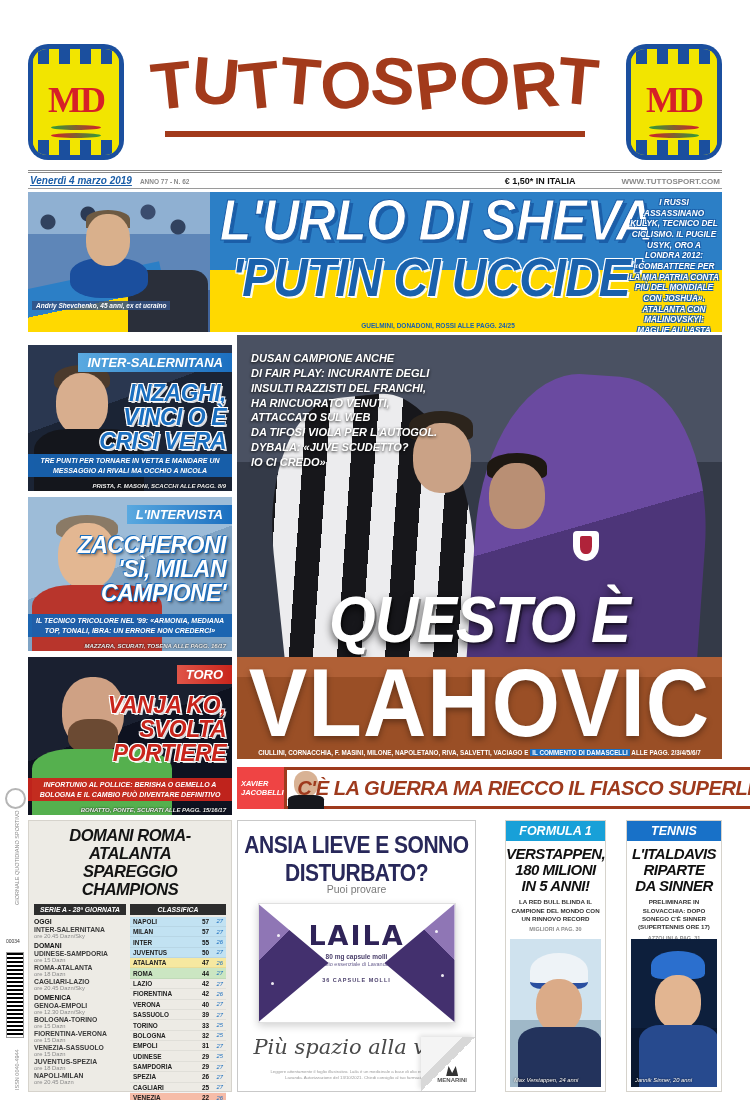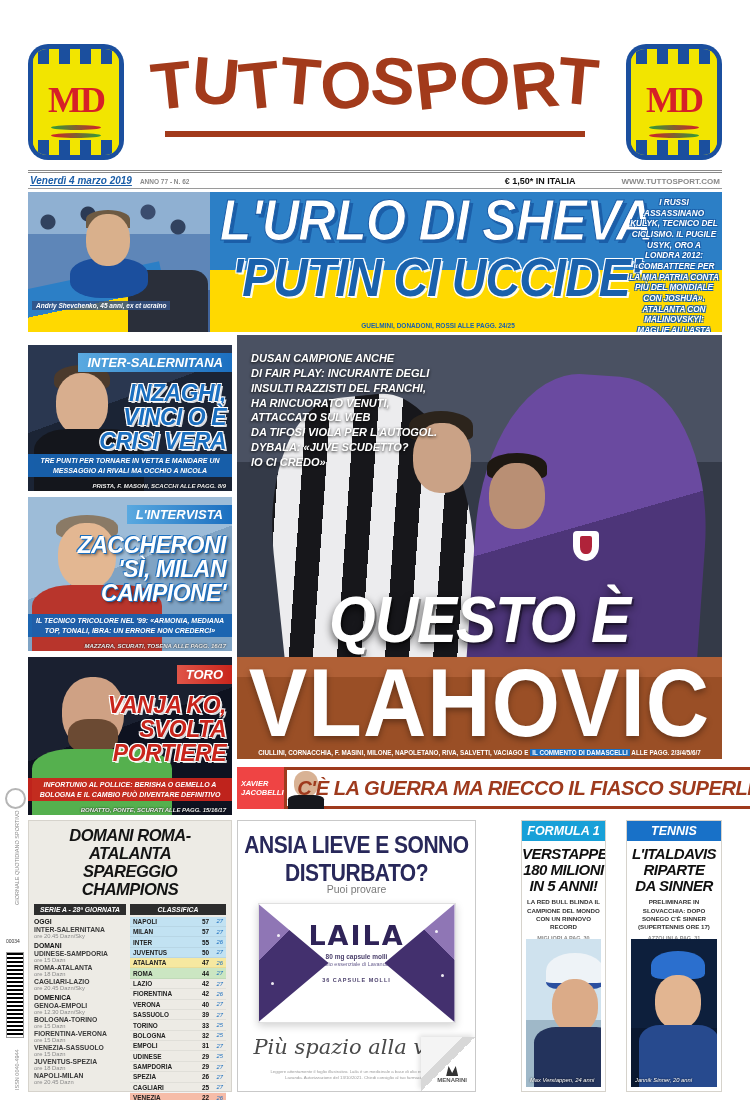--- a/index.html
+++ b/index.html
@@ -135,21 +135,21 @@
   .ad-prodsub{text-align:center;font-size:6.5px;color:#4a3f6b;font-weight:bold;margin-top:2px;}
   .ad-prodsub2{text-align:center;font-size:5.5px;color:#6a6090;margin-top:1px;}
   .ad-caps{text-align:center;font-size:5.5px;color:#4a3f6b;font-weight:bold;margin-top:10px;letter-spacing:1px;}
   .ad-tagline{font-family:"DejaVu Serif",serif;font-style:italic;font-size:21px;color:#4a4a4a;text-align:center;margin-top:12px;}
   .ad-fine{font-size:4.3px;color:#9a9a9a;text-align:center;line-height:1.5;margin:10px auto 0;width:78%;}
   .ad-curl{position:absolute;right:0;bottom:0;width:54px;height:54px;background:linear-gradient(315deg,#fff 0 50%,#d8d8d8 50% 62%,#f4f4f4 62% 100%);box-shadow:-2px -2px 5px rgba(0,0,0,.12);}
   .ad-menarini{position:absolute;right:8px;bottom:8px;font-size:6px;color:#555;font-weight:bold;text-align:center;}
   .ad-menarini .mk{width:12px;height:10px;margin:0 auto 1px;background:#333;clip-path:polygon(0 100%,20% 0,50% 70%,80% 0,100% 100%);}
 
   .newscol{position:absolute;top:820px;height:272px;background:#fff;border:1px solid #d6d3cc;box-sizing:border-box;overflow:hidden;}
-  .col-f1{left:521px;width:85px;}
+  .col-f1{left:505px;width:101px;}
   .col-tennis{left:626px;width:96px;}
   .nc-ribbon{color:#fff;text-align:center;font-weight:800;font-style:italic;font-size:12.5px;padding:3px 0;}
   .nc-ribbon.f1{background:#18A0D8;}
   .nc-ribbon.tennis{background:#1871C8;}
   .nc-headline{font-size:15px;font-weight:800;font-style:italic;text-align:center;color:#101010;line-height:1.05;margin-top:5px;white-space:pre-line;letter-spacing:-0.5px;}
   .nc-sub{font-size:6.2px;font-weight:bold;color:#333;text-align:center;margin-top:5px;text-transform:uppercase;line-height:1.35;padding:0 4px;}
   .nc-ref{font-size:5.5px;color:#8a8a8a;text-align:center;margin-top:3px;font-weight:bold;}
   .nc-photo{position:absolute;left:4px;right:4px;bottom:4px;height:148px;overflow:hidden;}
   .nc-photo .cap{position:absolute;left:4px;bottom:4px;font-size:5.8px;font-style:italic;color:#fff;text-shadow:0 0 2px #000;}
   .ph-max{background:linear-gradient(180deg,#cfe2ee 0 55%,#9fb8c8 55% 100%);}

